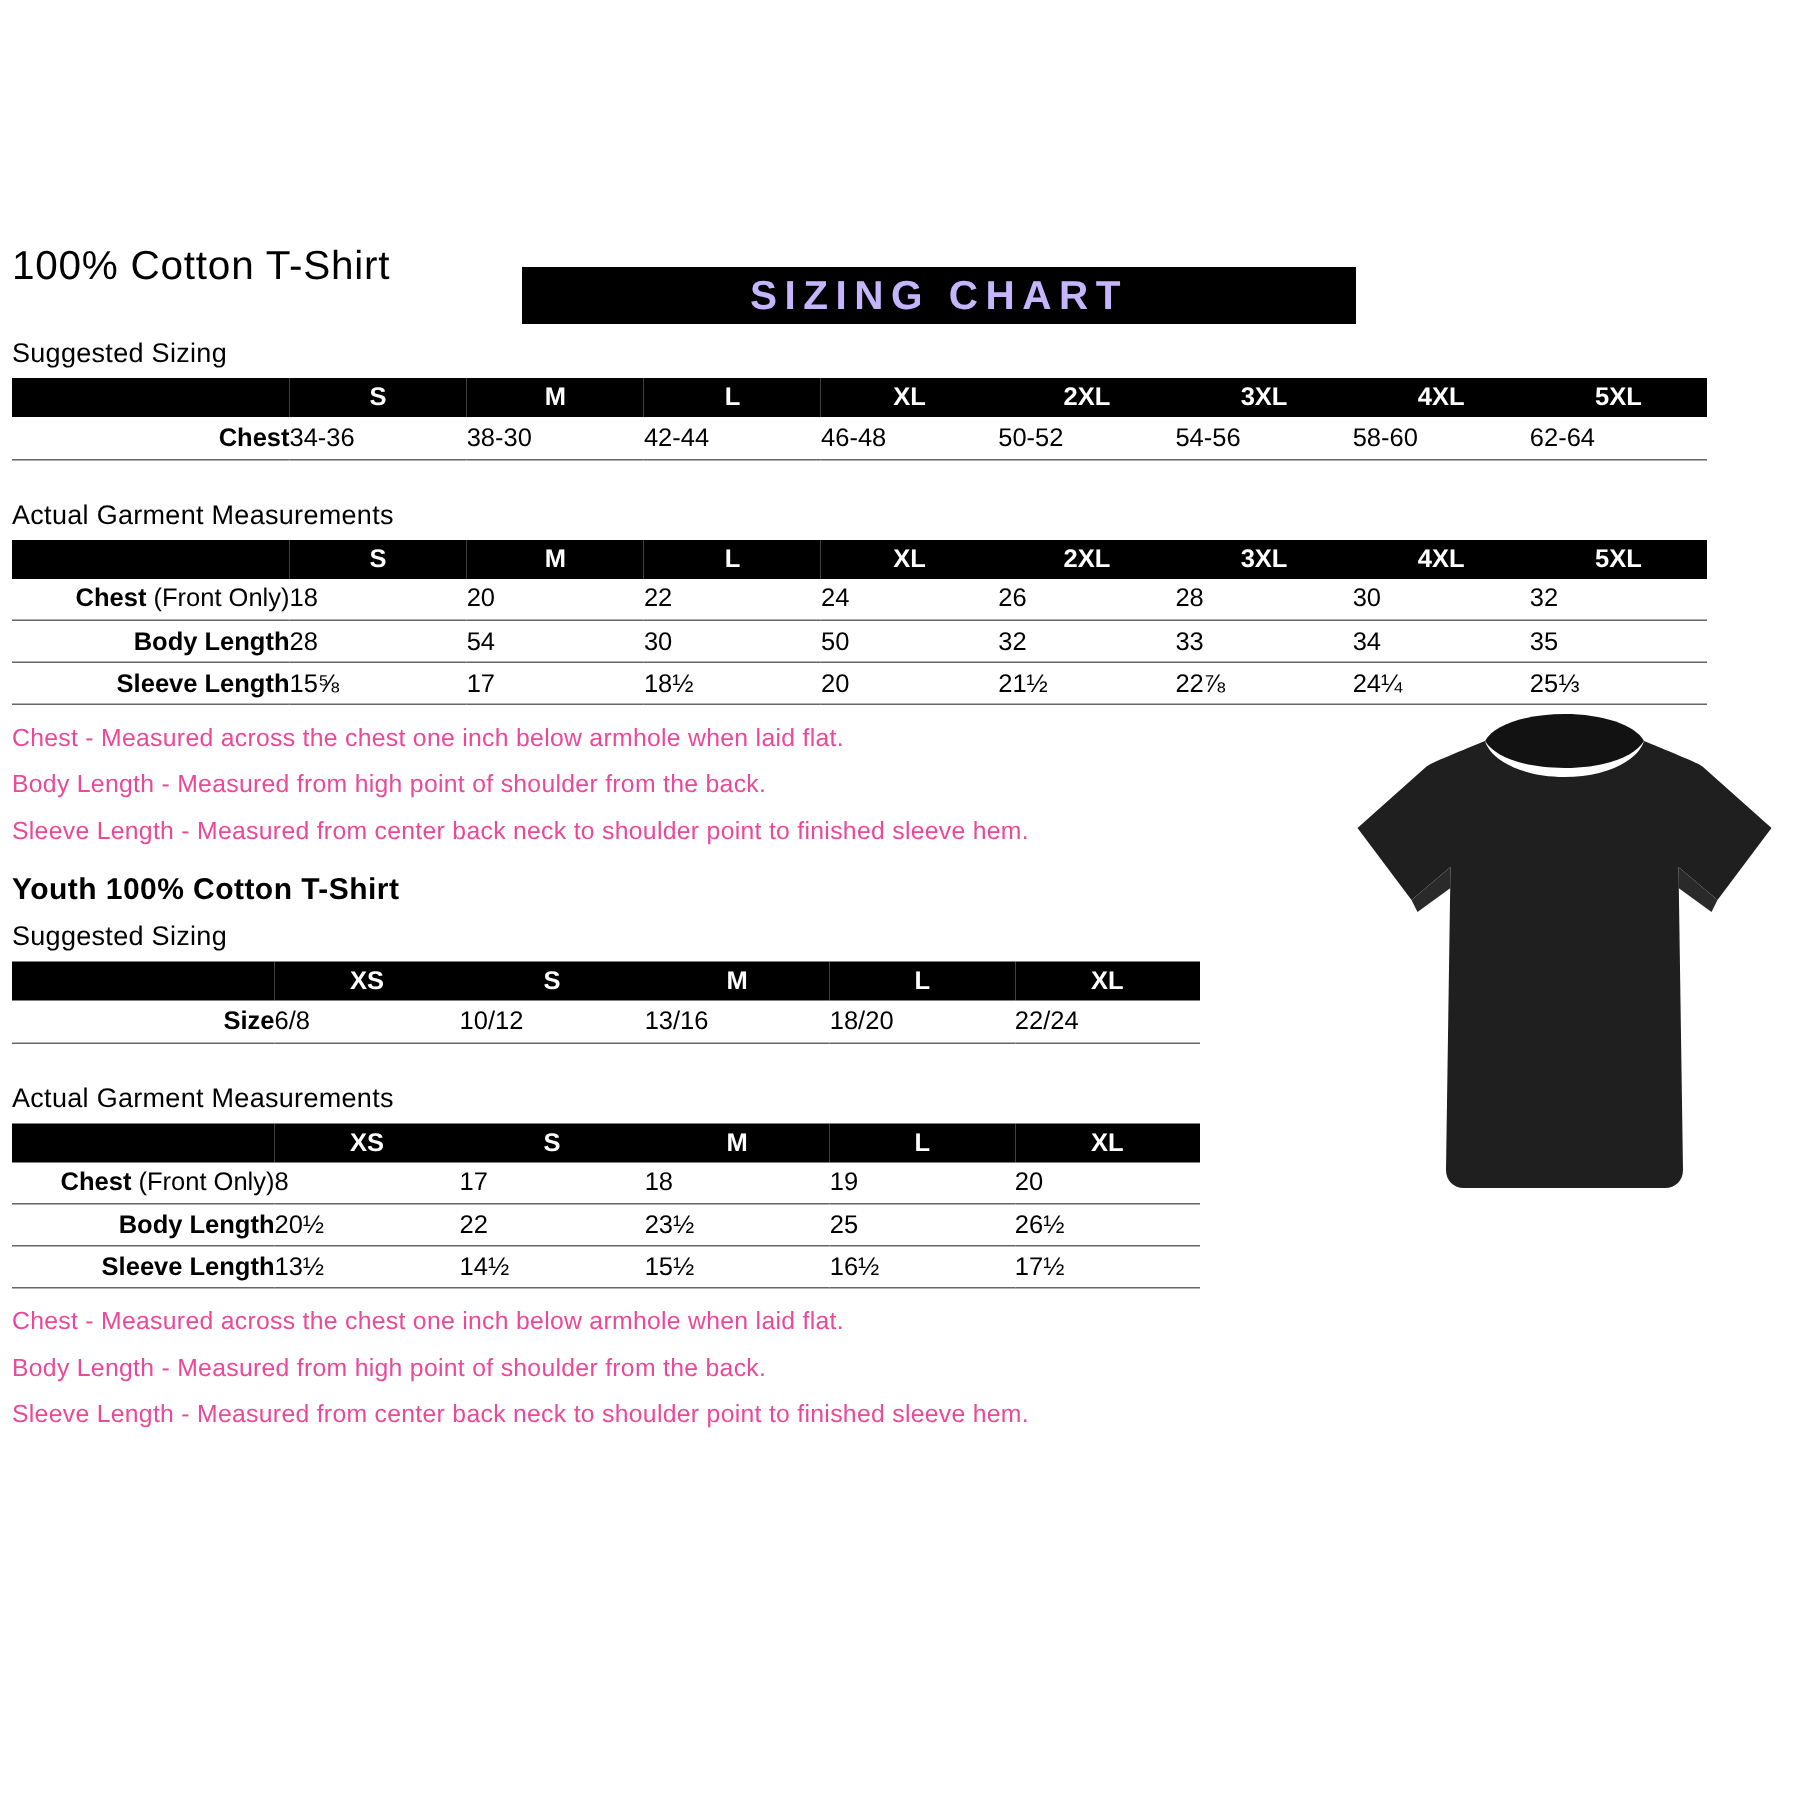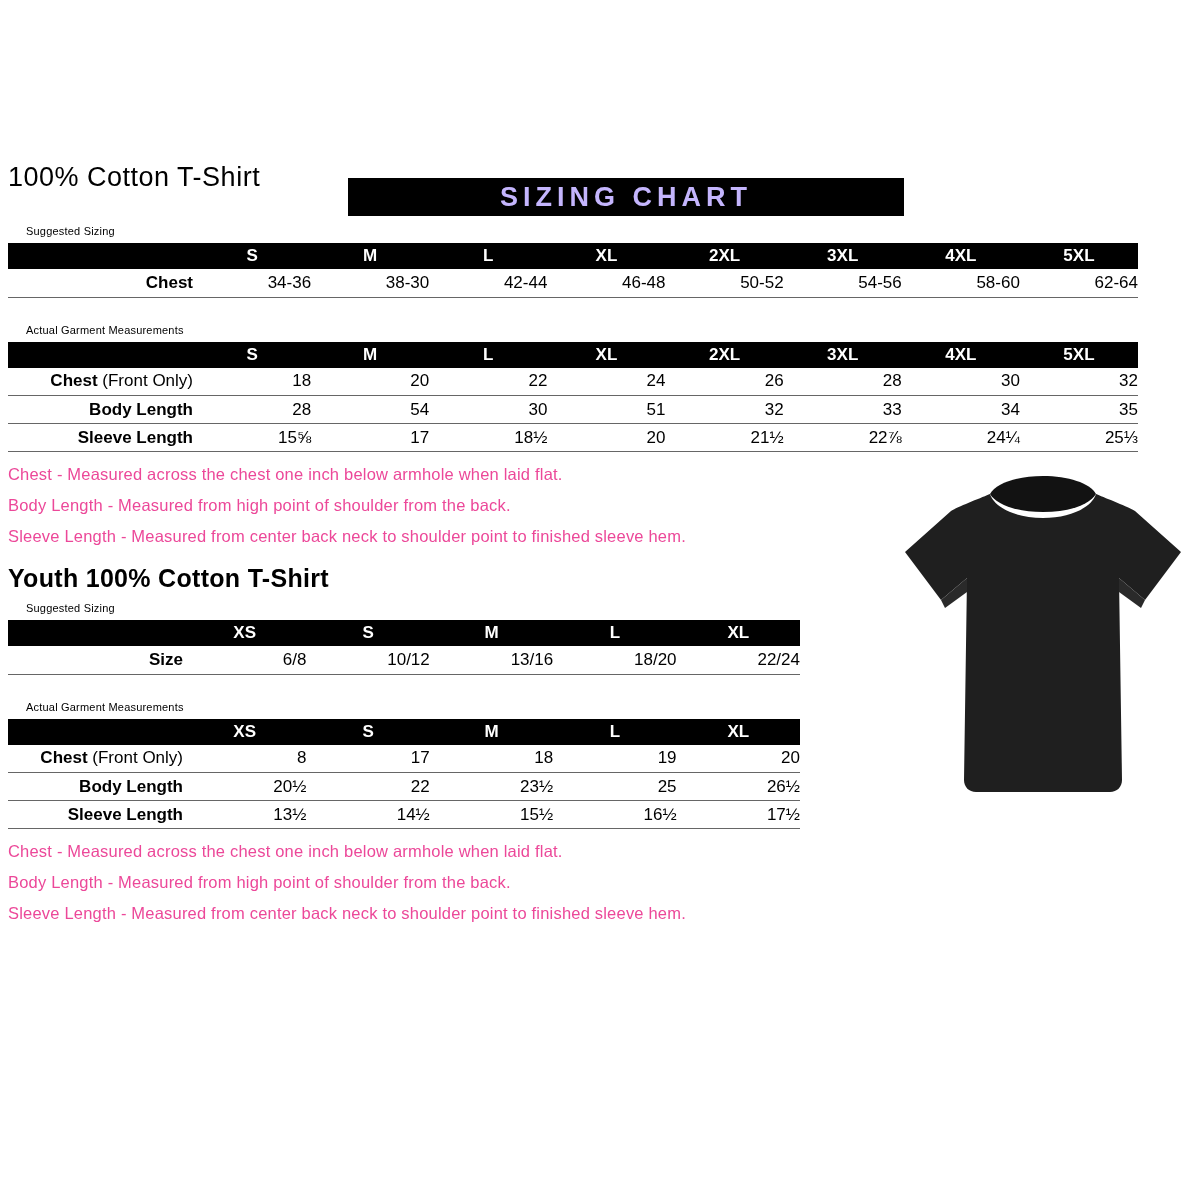--- a/index.html
+++ b/index.html
@@ -41,63 +41,62 @@
     height: 38px;
     display: flex;
     align-items: center;
     justify-content: center;
     font-weight: 700;
     font-size: 27px;
     letter-spacing: 5px;
     margin-top: 20px;
   }
   .section-label {
-    font-size: 11px;
+    font-size: 18px;
     margin-top: 9px;
     letter-spacing: 0.2px;
-    margin-left: 18px;
   }
   table {
     border-collapse: collapse;
     table-layout: fixed;
     margin-top: 6px;
   }
   .adult-table { width: 1130px; }
   .youth-table { width: 792px; }
   th {
     background: #000000;
     color: #ffffff;
     font-size: 17px;
     font-weight: 700;
     height: 26px;
     text-align: center;
     padding: 0;
   }
   td {
     font-size: 17px;
-    text-align: right;
+    text-align: left;
     height: 28px;
     padding: 0;
   }
   td.row-label {
     text-align: right;
     font-weight: 700;
     padding-left: 10px;
   }
   td .label-note { font-weight: 400; }
   tr.lined td { border-bottom: 1.5px solid #666; }
   .notes { margin-top: 13px; }
   .note {
     font-size: 16.5px;
     margin-bottom: 12px;
     color: #ec4899;
     letter-spacing: 0.2px;
   }
   .youth-title {
-    font-size: 25px;
+    font-size: 20px;
     font-weight: 700;
     margin-top: 18px;
     letter-spacing: 0.3px;
   }
   .tshirt-wrap {
     position: absolute;
     left: 893px;
     top: 472px;
     width: 300px;
     height: 345px;
@@ -193,21 +192,21 @@
           <td>26</td>
           <td>28</td>
           <td>30</td>
           <td>32</td>
         </tr>
         <tr class="lined">
           <td class="row-label">Body Length</td>
           <td>28</td>
           <td>54</td>
           <td>30</td>
-          <td>51</td>
+          <td>50</td>
           <td>32</td>
           <td>33</td>
           <td>34</td>
           <td>35</td>
         </tr>
         <tr class="lined">
           <td class="row-label">Sleeve Length</td>
           <td>15⅝</td>
           <td>17</td>
           <td>18½</td>

